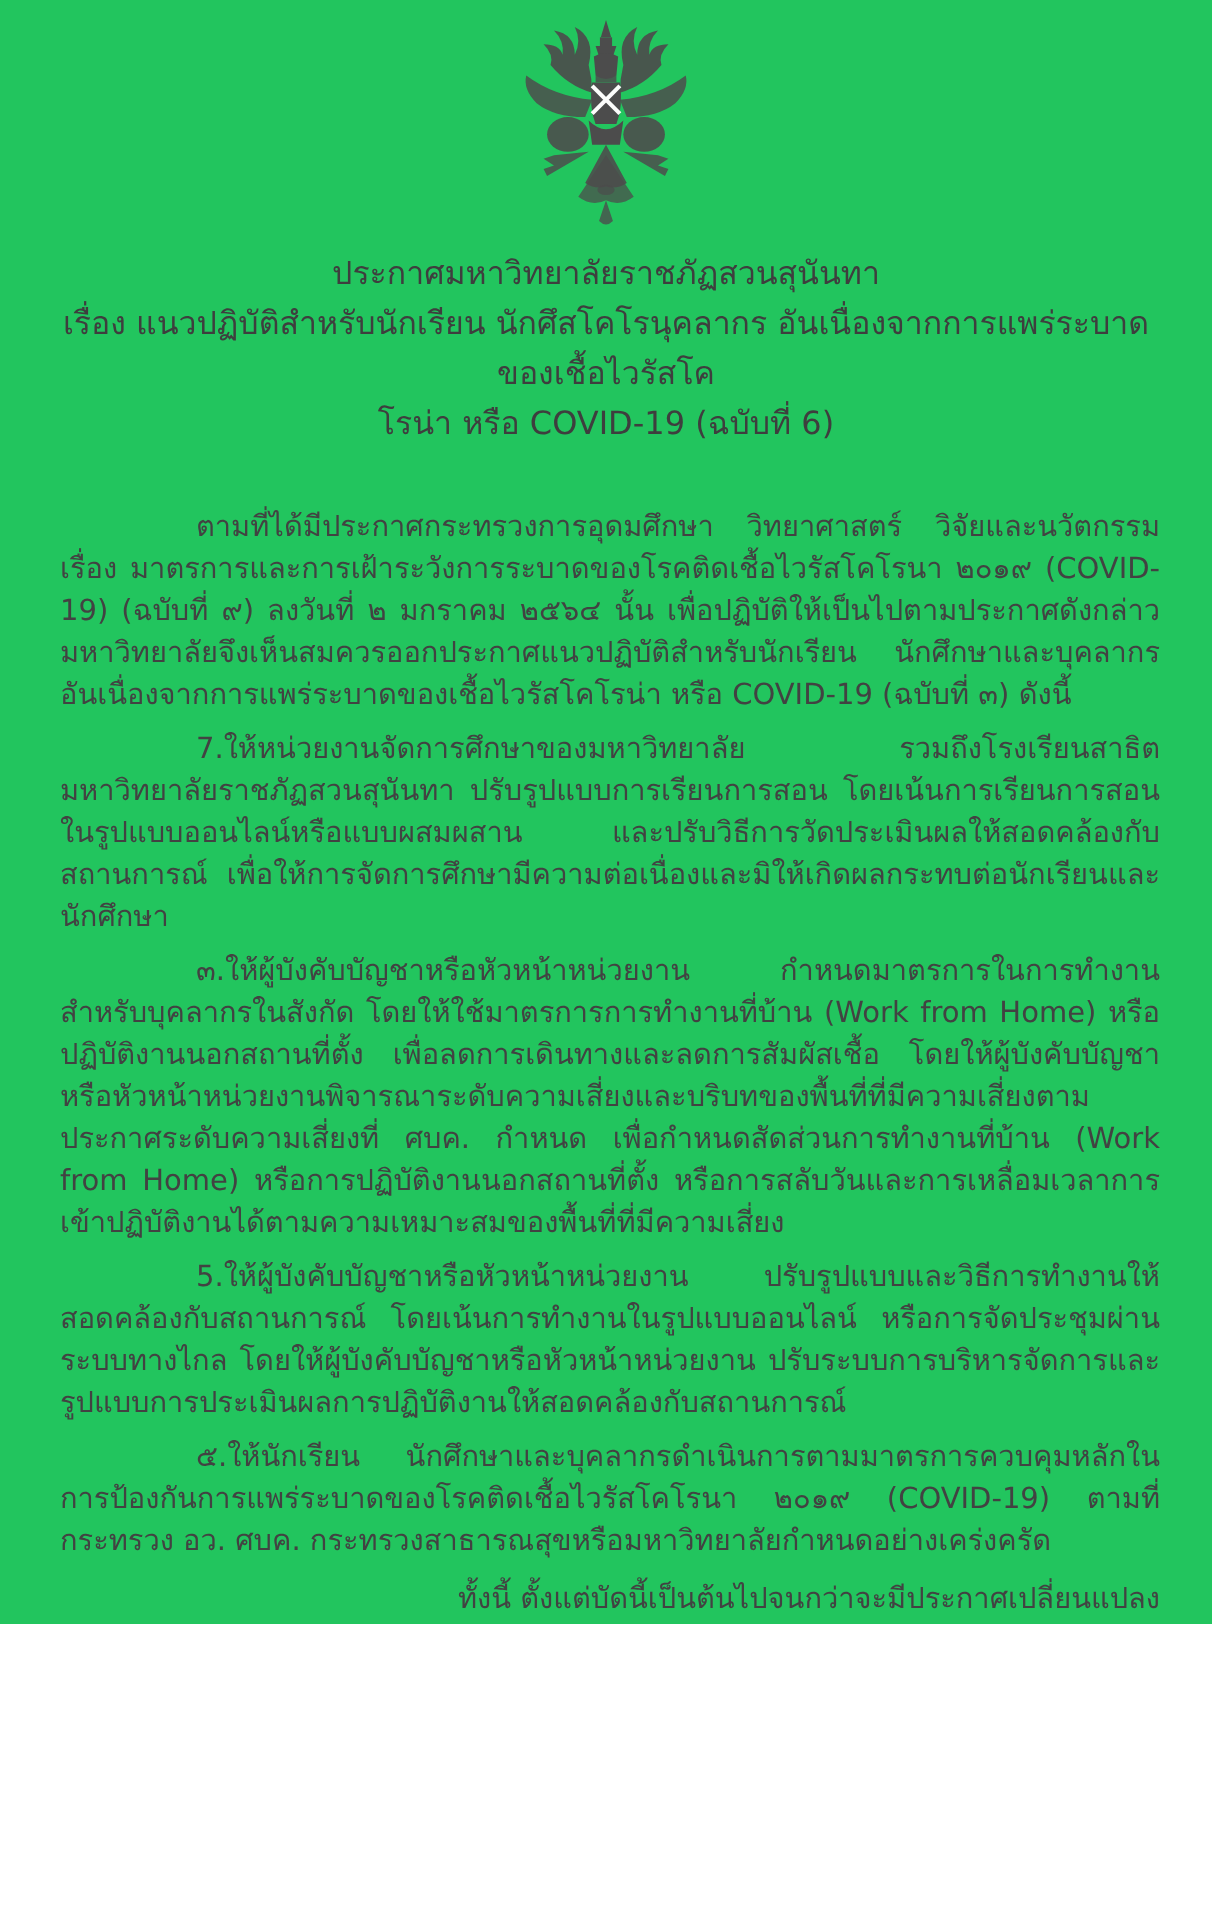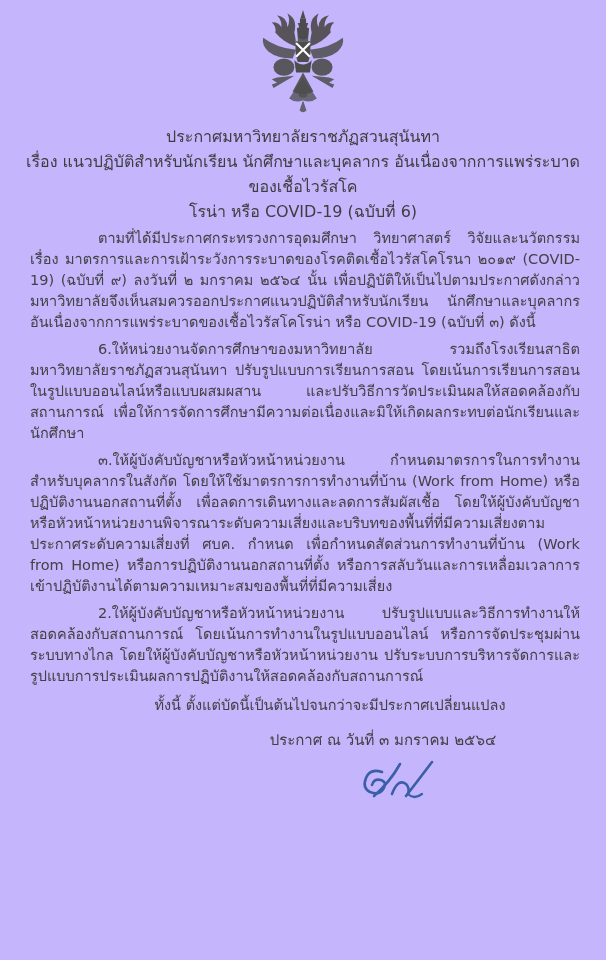--- a/index.html
+++ b/index.html
@@ -1,21 +1,21 @@
 <!DOCTYPE html>
 <html><head>
 <meta charset="utf-8">
 <style>
   html, body { margin: 0; padding: 0; background: #ffffff; }
   .page {
     position: relative;
     width: 606px;
-    height: 960px;
+    height: 812px;
     margin: 0 auto;
-    background: #c4b5fd;
+    background: #22c55e;
     color: #434343;
     font-family: "DejaVu Sans", "Liberation Sans", sans-serif;
     overflow: hidden;
     box-sizing: border-box;
   }
   .emblem-wrap {
     text-align: center;
     padding-top: 8px;
     height: 116px;
     box-sizing: border-box;
@@ -26,32 +26,32 @@
     font-size: 16px;
     line-height: 25px;
     margin-top: 8px;
     color: #3e3e3e;
     padding: 0 18px;
   }
   .body-block {
     padding: 0 26px 0 30px;
     font-size: 14.5px;
     line-height: 21px;
-    margin-top: 4px;
+    margin-top: 30px;
     color: #424242;
   }
   .para {
     text-indent: 68px;
     text-align: justify;
     margin: 0 0 6px 0;
   }
   .closing-line {
     text-indent: 50px;
     margin-top: 8px;
-    text-align: center;
+    text-align: right;
   }
   .promulgation-row {
     margin-top: 12px;
     padding-left: 160px;
     text-align: center;
     font-size: 15px;
     color: #424242;
   }
   .signature-block {
     margin-top: 2px;
@@ -100,29 +100,30 @@
         <path d="M70 78 L94 92 L96 88 L90 86 L96 82 L90 80 Z" opacity="0.85"></path>
 
         <path d="M60 106 L56 118 Q60 122 64 118 Z" opacity="0.8"></path>
         <ellipse cx="60" cy="100" rx="5" ry="3" opacity="0.7"></ellipse>
       </g>
     </svg>
   </div>
 
   <div class="title-block">
     <div>ประกาศมหาวิทยาลัยราชภัฏสวนสุนันทา</div>
-    <div>เรื่อง   แนวปฏิบัติสำหรับนักเรียน นักศึกษาและบุคลากร อันเนื่องจากการแพร่ระบาดของเชื้อไวรัสโค</div>
+    <div>เรื่อง   แนวปฏิบัติสำหรับนักเรียน นักศึสโคโรนุคลากร อันเนื่องจากการแพร่ระบาดของเชื้อไวรัสโค</div>
     <div>โรน่า หรือ COVID-19 (ฉบับที่ 6)</div>
   </div>
 
   <div class="body-block">
     <p class="para">ตามที่ได้มีประกาศกระทรวงการอุดมศึกษา วิทยาศาสตร์ วิจัยและนวัตกรรม เรื่อง มาตรการและการเฝ้าระวังการระบาดของโรคติดเชื้อไวรัสโคโรนา ๒๐๑๙ (COVID-19) (ฉบับที่ ๙) ลงวันที่ ๒ มกราคม ๒๕๖๔ นั้น เพื่อปฏิบัติให้เป็นไปตามประกาศดังกล่าว มหาวิทยาลัยจึงเห็นสมควรออกประกาศแนวปฏิบัติสำหรับนักเรียน นักศึกษาและบุคลากร อันเนื่องจากการแพร่ระบาดของเชื้อไวรัสโคโรน่า หรือ COVID-19 (ฉบับที่ ๓) ดังนี้</p>
-    <p class="para">6.ให้หน่วยงานจัดการศึกษาของมหาวิทยาลัย     รวมถึงโรงเรียนสาธิตมหาวิทยาลัยราชภัฏสวนสุนันทา ปรับรูปแบบการเรียนการสอน โดยเน้นการเรียนการสอนในรูปแบบออนไลน์หรือแบบผสมผสาน และปรับวิธีการวัดประเมินผลให้สอดคล้องกับสถานการณ์ เพื่อให้การจัดการศึกษามีความต่อเนื่องและมิให้เกิดผลกระทบต่อนักเรียนและนักศึกษา</p>
+    <p class="para">7.ให้หน่วยงานจัดการศึกษาของมหาวิทยาลัย     รวมถึงโรงเรียนสาธิตมหาวิทยาลัยราชภัฏสวนสุนันทา ปรับรูปแบบการเรียนการสอน โดยเน้นการเรียนการสอนในรูปแบบออนไลน์หรือแบบผสมผสาน และปรับวิธีการวัดประเมินผลให้สอดคล้องกับสถานการณ์ เพื่อให้การจัดการศึกษามีความต่อเนื่องและมิให้เกิดผลกระทบต่อนักเรียนและนักศึกษา</p>
     <p class="para">๓.ให้ผู้บังคับบัญชาหรือหัวหน้าหน่วยงาน   กำหนดมาตรการในการทำงานสำหรับบุคลากรในสังกัด โดยให้ใช้มาตรการการทำงานที่บ้าน (Work from Home) หรือปฏิบัติงานนอกสถานที่ตั้ง เพื่อลดการเดินทางและลดการสัมผัสเชื้อ โดยให้ผู้บังคับบัญชาหรือหัวหน้าหน่วยงานพิจารณาระดับความเสี่ยงและบริบทของพื้นที่ที่มีความเสี่ยงตามประกาศระดับความเสี่ยงที่ ศบค. กำหนด เพื่อกำหนดสัดส่วนการทำงานที่บ้าน (Work from Home) หรือการปฏิบัติงานนอกสถานที่ตั้ง หรือการสลับวันและการเหลื่อมเวลาการเข้าปฏิบัติงานได้ตามความเหมาะสมของพื้นที่ที่มีความเสี่ยง</p>
-    <p class="para">2.ให้ผู้บังคับบัญชาหรือหัวหน้าหน่วยงาน     ปรับรูปแบบและวิธีการทำงานให้สอดคล้องกับสถานการณ์ โดยเน้นการทำงานในรูปแบบออนไลน์ หรือการจัดประชุมผ่านระบบทางไกล โดยให้ผู้บังคับบัญชาหรือหัวหน้าหน่วยงาน ปรับระบบการบริหารจัดการและรูปแบบการประเมินผลการปฏิบัติงานให้สอดคล้องกับสถานการณ์</p>
+    <p class="para">5.ให้ผู้บังคับบัญชาหรือหัวหน้าหน่วยงาน     ปรับรูปแบบและวิธีการทำงานให้สอดคล้องกับสถานการณ์ โดยเน้นการทำงานในรูปแบบออนไลน์ หรือการจัดประชุมผ่านระบบทางไกล โดยให้ผู้บังคับบัญชาหรือหัวหน้าหน่วยงาน ปรับระบบการบริหารจัดการและรูปแบบการประเมินผลการปฏิบัติงานให้สอดคล้องกับสถานการณ์</p>
+    <p class="para">๕.ให้นักเรียน  นักศึกษาและบุคลากรดำเนินการตามมาตรการควบคุมหลักในการป้องกันการแพร่ระบาดของโรคติดเชื้อไวรัสโคโรนา ๒๐๑๙ (COVID-19) ตามที่กระทรวง อว. ศบค. กระทรวงสาธารณสุขหรือมหาวิทยาลัยกำหนดอย่างเคร่งครัด</p>
     <p class="para closing-line">ทั้งนี้ ตั้งแต่บัดนี้เป็นต้นไปจนกว่าจะมีประกาศเปลี่ยนแปลง</p>
   </div>
 
   <div class="promulgation-row">ประกาศ ณ  วันที่  ๓ มกราคม ๒๕๖๔</div>
 
   <div class="signature-block">
     <svg width="110" height="56" viewBox="0 0 110 56" aria-hidden="true">
       <g fill="none" stroke="#3b5fa6" stroke-width="2.6" stroke-linecap="round" stroke-linejoin="round">
 
         <path d="M34 18 Q22 14 18 24 Q14 34 22 38 Q32 42 36 34 Q39 28 33 26 Q26 24 24 31"></path>

